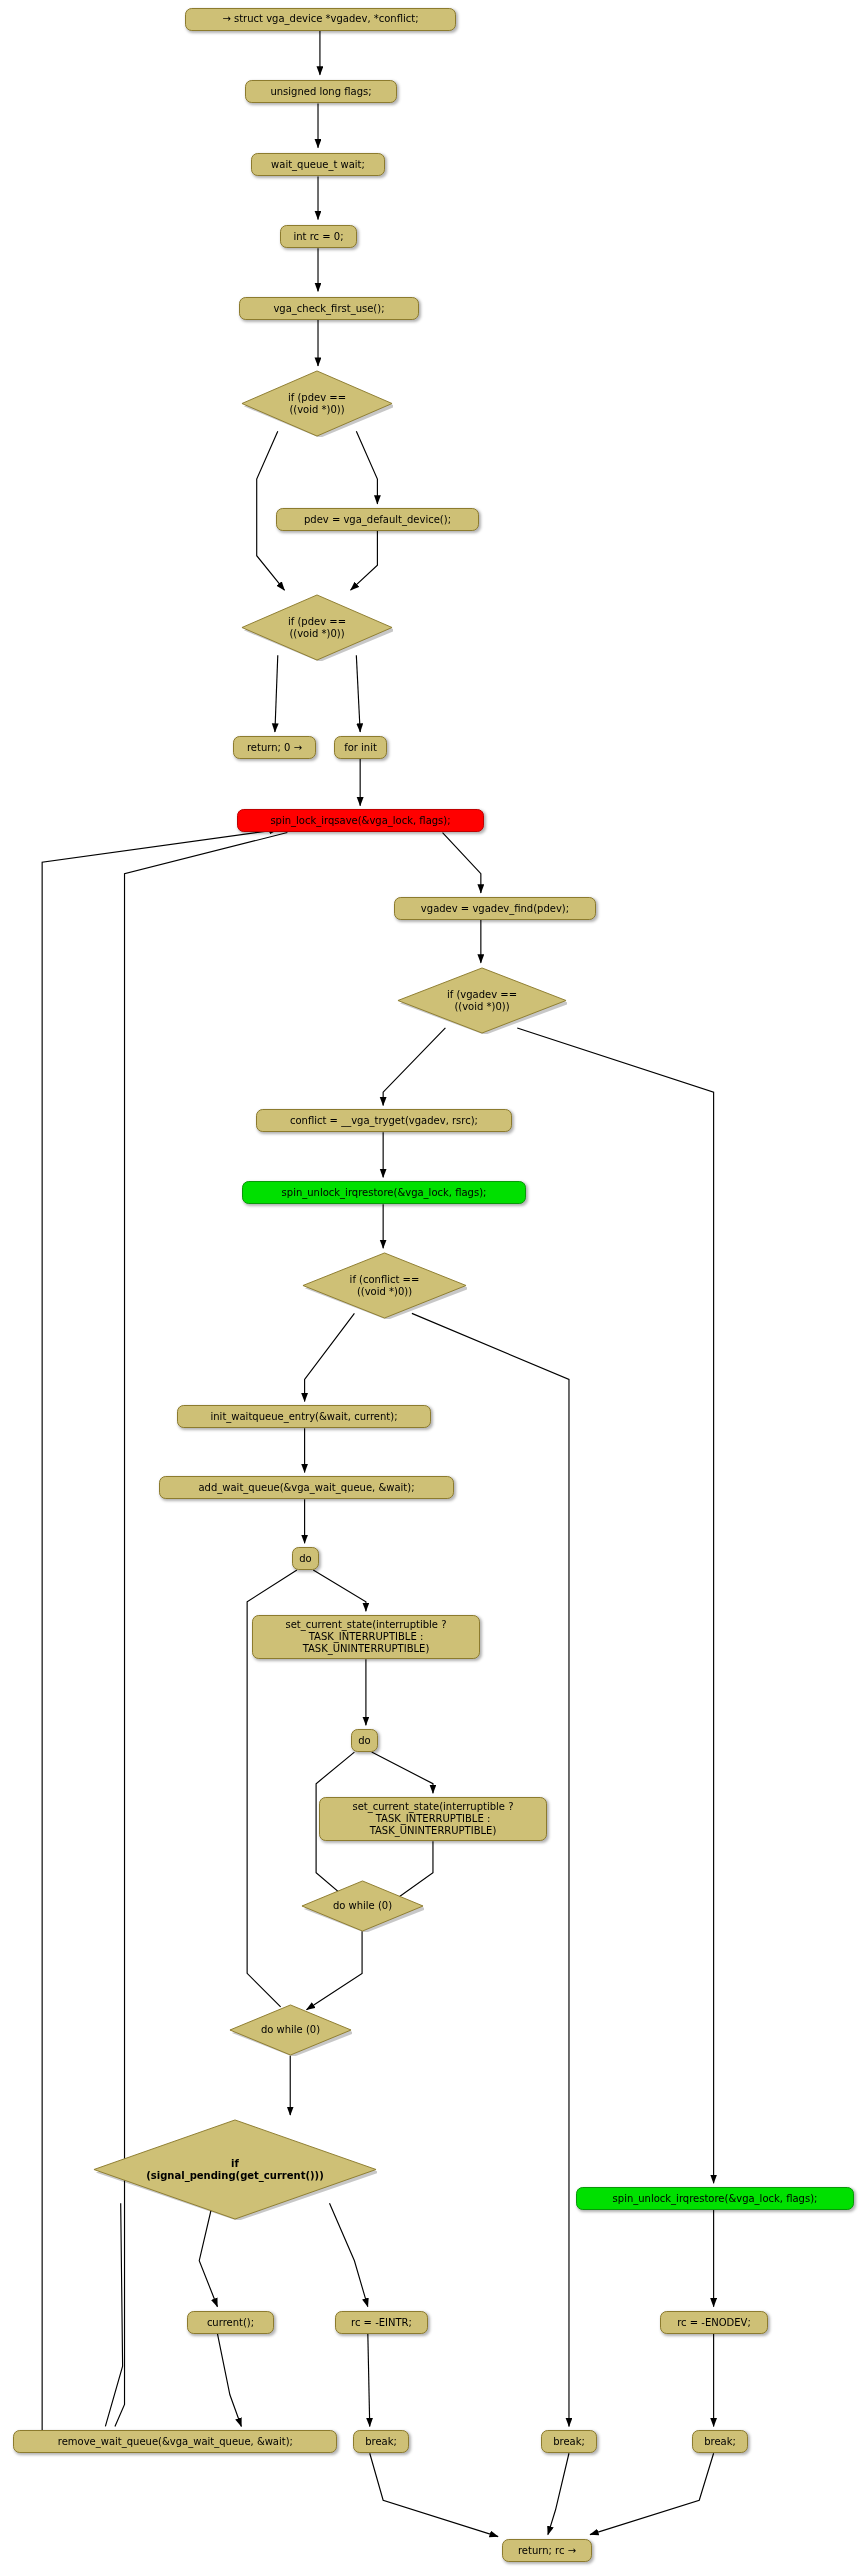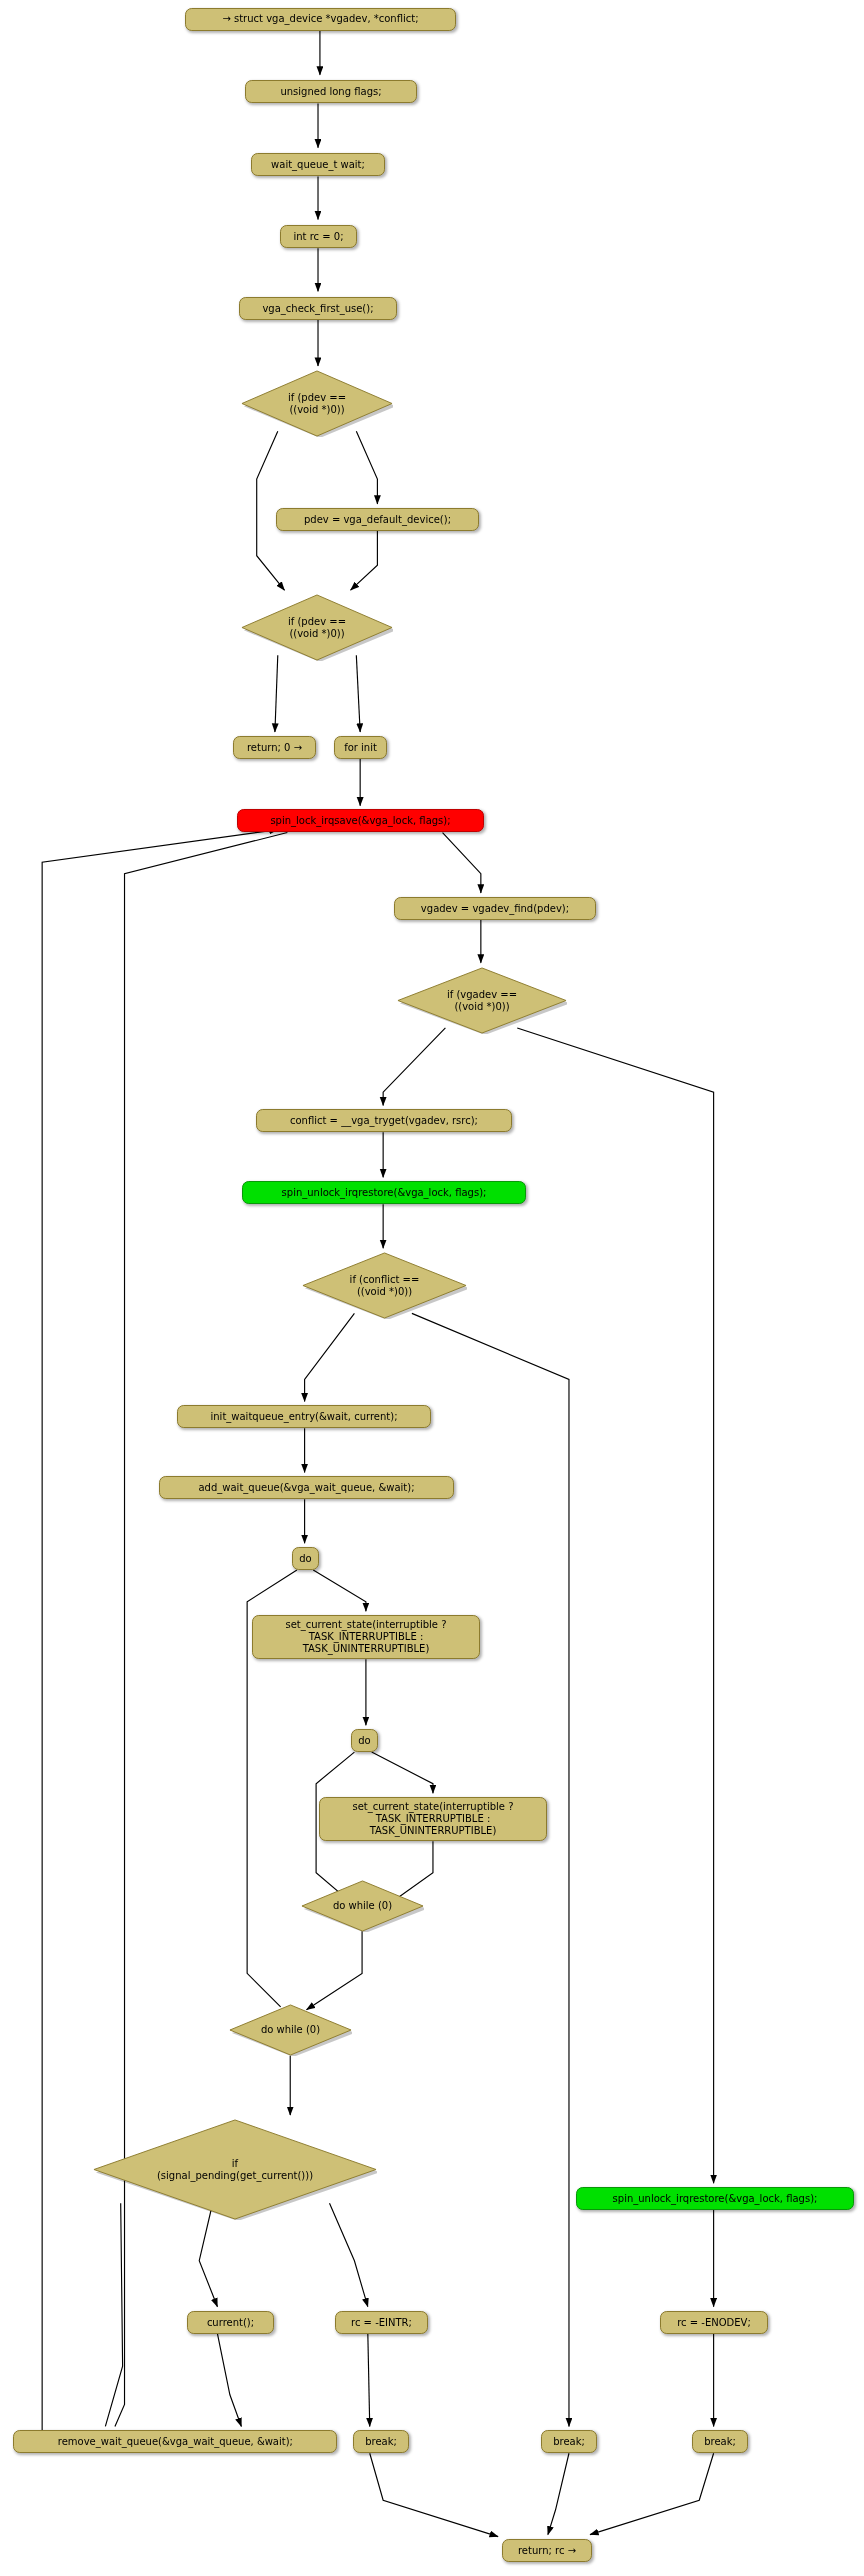--- a/index.html
+++ b/index.html
@@ -121,24 +121,24 @@
         <path d="M 386,2561 L 400,2610 L 520,2648" fill="none" stroke="#000000" stroke-width="1.2" marker-end="url(#arrowhead)"></path>
         <path d="M 594,2561 L 580,2620 L 572,2646" fill="none" stroke="#000000" stroke-width="1.2" marker-end="url(#arrowhead)"></path>
         <path d="M 745,2561 L 730,2610 L 616,2646" fill="none" stroke="#000000" stroke-width="1.2" marker-end="url(#arrowhead)"></path>
         <path d="M 300,869 L 130,912 L 130,2510 L 120,2533" fill="none" stroke="#000000" stroke-width="1.2"></path>
         <path d="M 44,2537 L 44,900 L 290,866" fill="none" stroke="#000000" stroke-width="1.2" marker-end="url(#arrowhead)"></path>
       </g>
   </svg>
 
   <div id="node-layer">
       <div class="node rect" style="left: 185px; top: 7.7px; width: 271px; height: 23px;"><span>→ struct vga_device *vgadev, *conflict;</span></div>
-      <div class="node rect" style="left: 245px; top: 80px; width: 172px; height: 23px;"><span>unsigned long flags;</span></div>
+      <div class="node rect" style="left: 245px; top: 80px; width: 152px; height: 23px;"><span>unsigned long flags;</span></div>
       <div class="node rect" style="left: 251px; top: 153px; width: 134px; height: 23px;"><span>wait_queue_t wait;</span></div>
       <div class="node rect" style="left: 280px; top: 225px; width: 77px; height: 23px;"><span>int rc = 0;</span></div>
-      <div class="node rect" style="left: 239px; top: 297px; width: 158px; height: 23px;"><span>vga_check_first_use();</span></div>
+      <div class="node rect" style="left: 239px; top: 297px; width: 180px; height: 23px;"><span>vga_check_first_use();</span></div>
       <div class="node diamond" style="left: 241px; top: 370px; width: 152px; height: 67px;"><svg class="dshape" viewBox="0 0 159 70" preserveAspectRatio="none">
           <polygon class="shadow-poly" points="82.5,3 162,38 82.5,71 3,38"></polygon>
           <polygon class="body-poly" points="79.5,1 158,35 79.5,69 1,35"></polygon>
         </svg><span class="dlabel">if (pdev ==
 ((void *)0))</span></div>
       <div class="node rect" style="left: 276px; top: 508px; width: 203px; height: 23px;"><span>pdev = vga_default_device();</span></div>
       <div class="node diamond" style="left: 241px; top: 594px; width: 152px; height: 67px;"><svg class="dshape" viewBox="0 0 159 70" preserveAspectRatio="none">
           <polygon class="shadow-poly" points="82.5,3 162,38 82.5,71 3,38"></polygon>
           <polygon class="body-poly" points="79.5,1 158,35 79.5,69 1,35"></polygon>
         </svg><span class="dlabel">if (pdev ==
@@ -170,21 +170,21 @@
 TASK_INTERRUPTIBLE :
 TASK_UNINTERRUPTIBLE)</span></div>
       <div class="node diamond" style="left: 301px; top: 1880px; width: 123px; height: 52px;"><svg class="dshape" viewBox="0 0 128 54" preserveAspectRatio="none">
           <polygon class="shadow-poly" points="67,3 131,30 67,55 3,30"></polygon>
           <polygon class="body-poly" points="64,1 127,27 64,53 1,27"></polygon>
         </svg><span class="dlabel">do while (0)</span></div>
       <div class="node diamond" style="left: 229px; top: 2004px; width: 123px; height: 52px;"><svg class="dshape" viewBox="0 0 128 54" preserveAspectRatio="none">
           <polygon class="shadow-poly" points="67,3 131,30 67,55 3,30"></polygon>
           <polygon class="body-poly" points="64,1 127,27 64,53 1,27"></polygon>
         </svg><span class="dlabel">do while (0)</span></div>
-      <div class="node diamond" style="left: 93px; top: 2119px; width: 284px; height: 101px;"><svg class="dshape" viewBox="0 0 296 105" preserveAspectRatio="none">
+      <div class="node diamond" style="left: 93px; top: 2119px; width: 284px; height: 101px; font-weight: bold;"><svg class="dshape" viewBox="0 0 296 105" preserveAspectRatio="none">
           <polygon class="shadow-poly" points="151,3 299,55.5 151,106 3,55.5"></polygon>
           <polygon class="body-poly" points="148,1 295,52.5 148,104 1,52.5"></polygon>
         </svg><span class="dlabel">if
 (signal_pending(get_current()))</span></div>
       <div class="node rect green" style="left: 576px; top: 2187px; width: 278px; height: 23px;"><span>spin_unlock_irqrestore(&amp;vga_lock, flags);</span></div>
       <div class="node rect" style="left: 187px; top: 2311px; width: 87px; height: 23px;"><span>current();</span></div>
       <div class="node rect" style="left: 335px; top: 2311px; width: 93px; height: 23px;"><span>rc = -EINTR;</span></div>
       <div class="node rect" style="left: 660px; top: 2311px; width: 108px; height: 23px;"><span>rc = -ENODEV;</span></div>
       <div class="node rect" style="left: 13.4px; top: 2430px; width: 324px; height: 23px;"><span>remove_wait_queue(&amp;vga_wait_queue, &amp;wait);</span></div>
       <div class="node rect" style="left: 353px; top: 2430px; width: 56px; height: 23px;"><span>break;</span></div>

